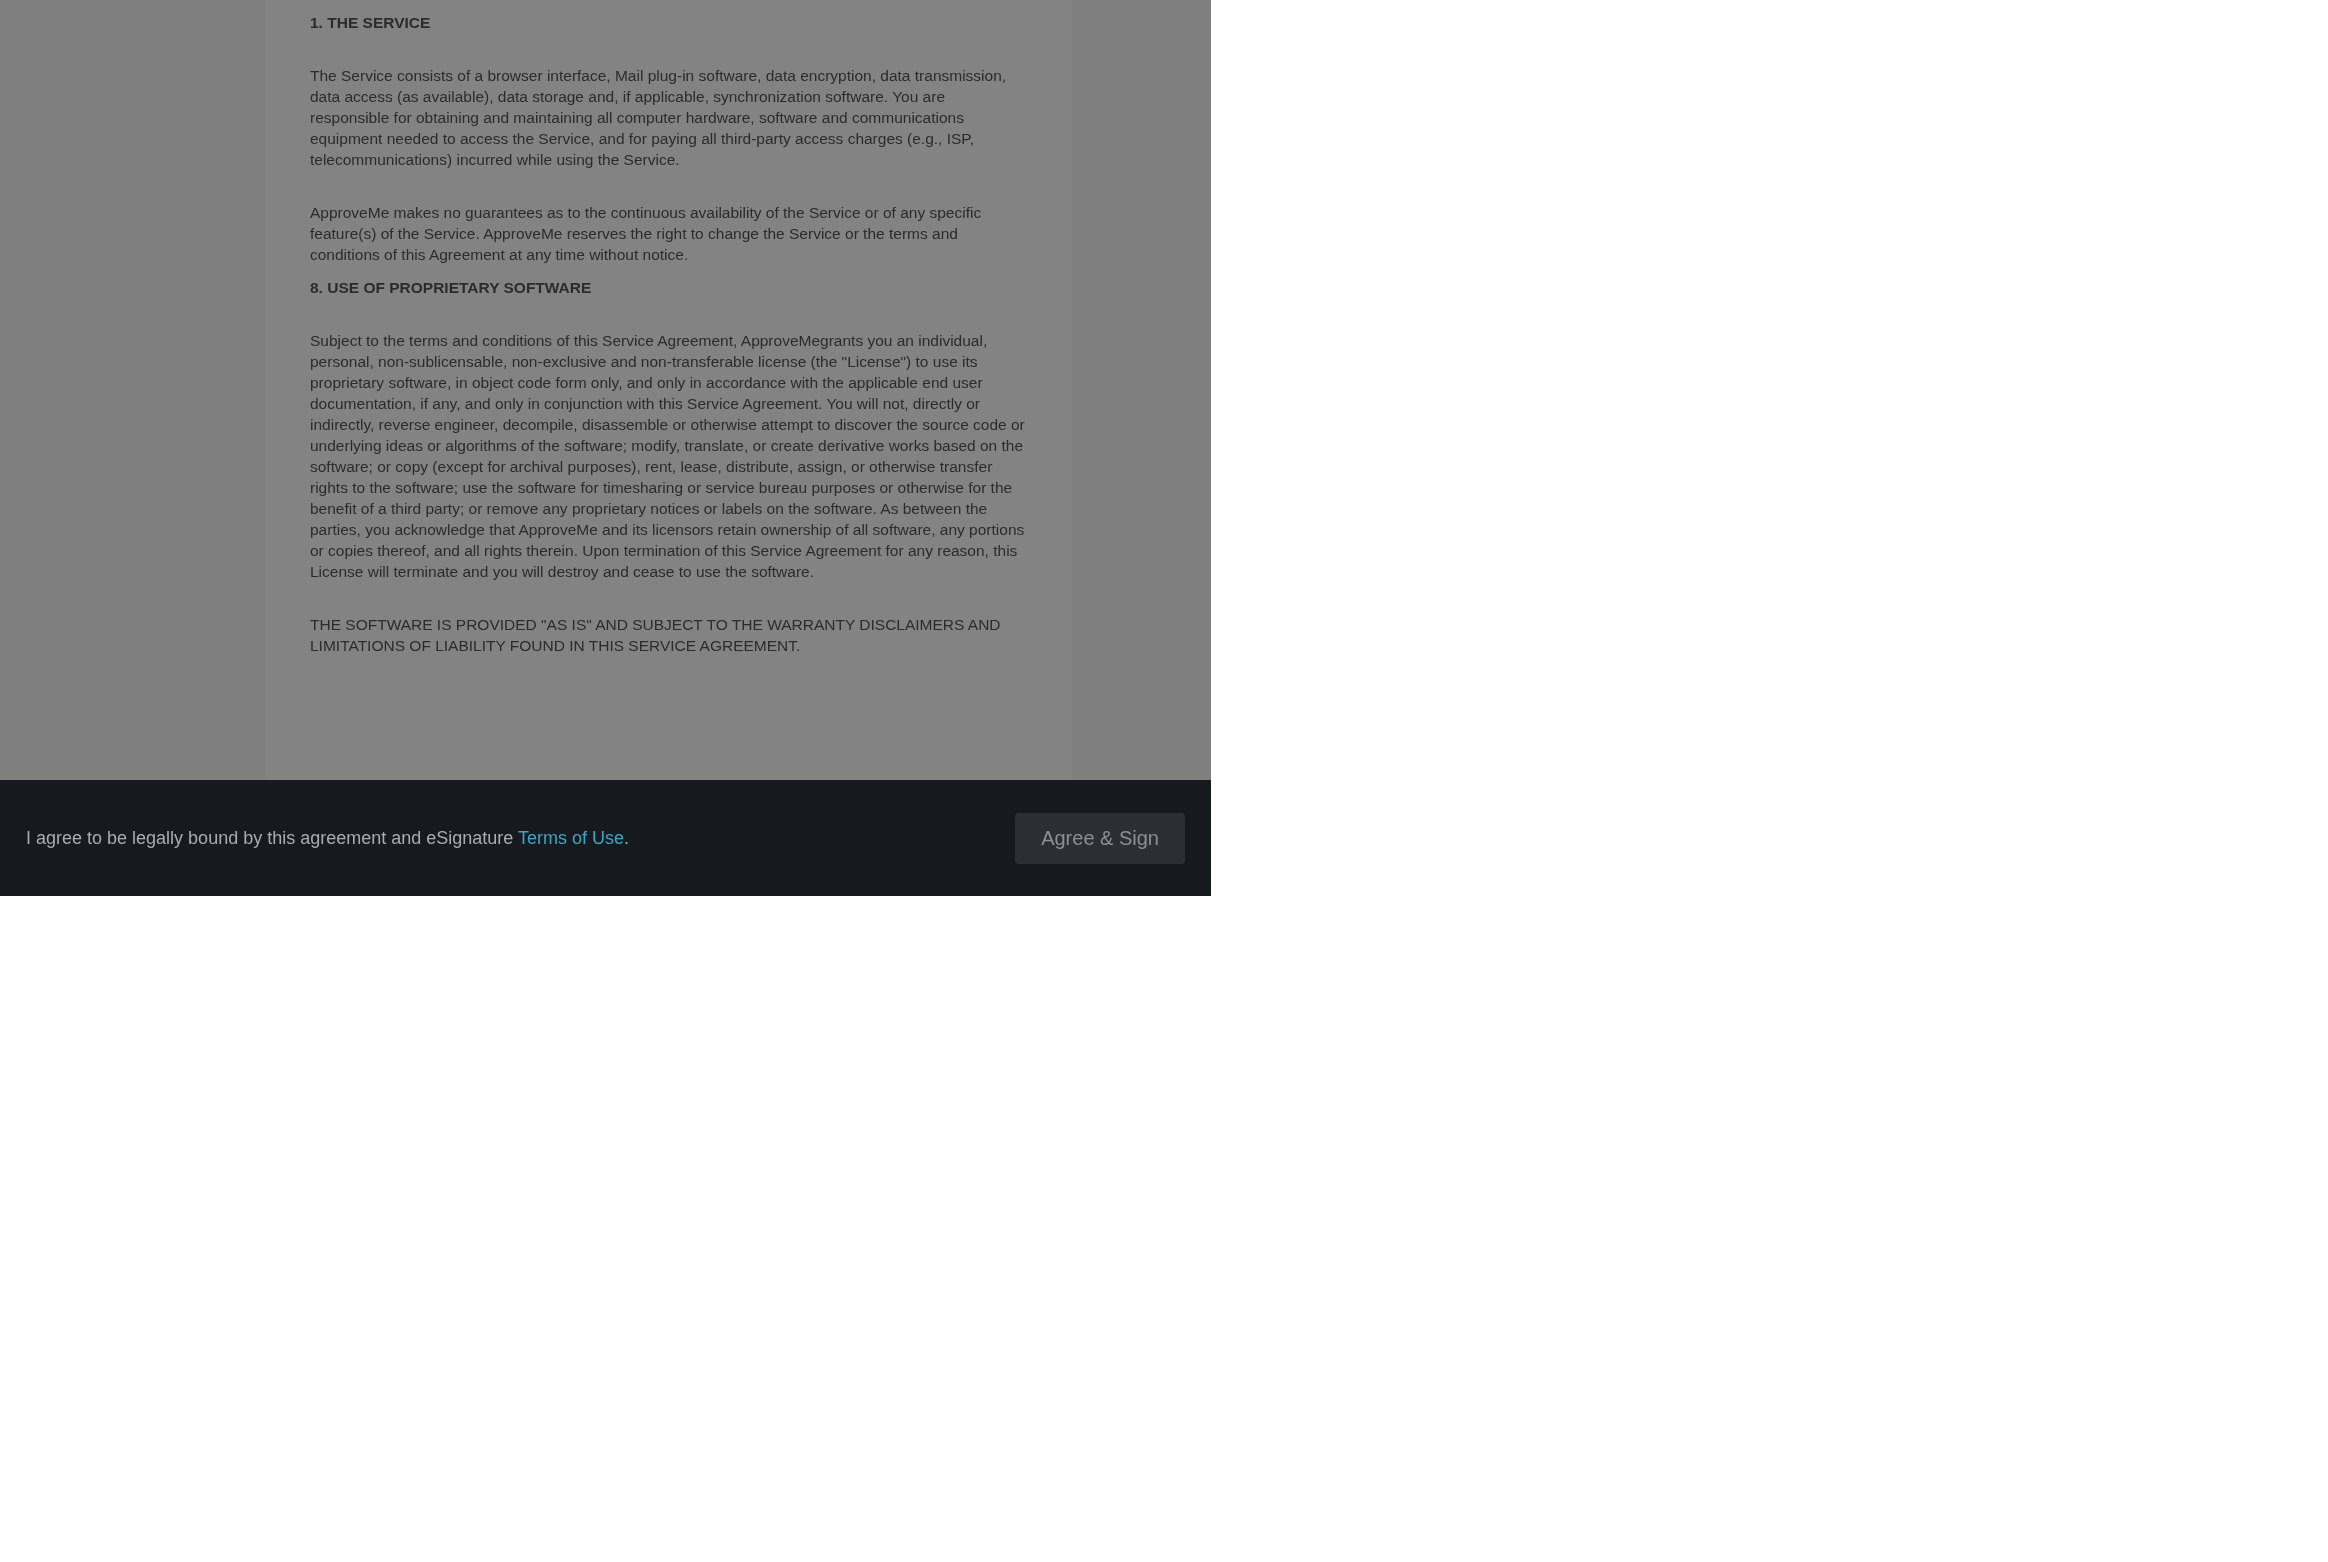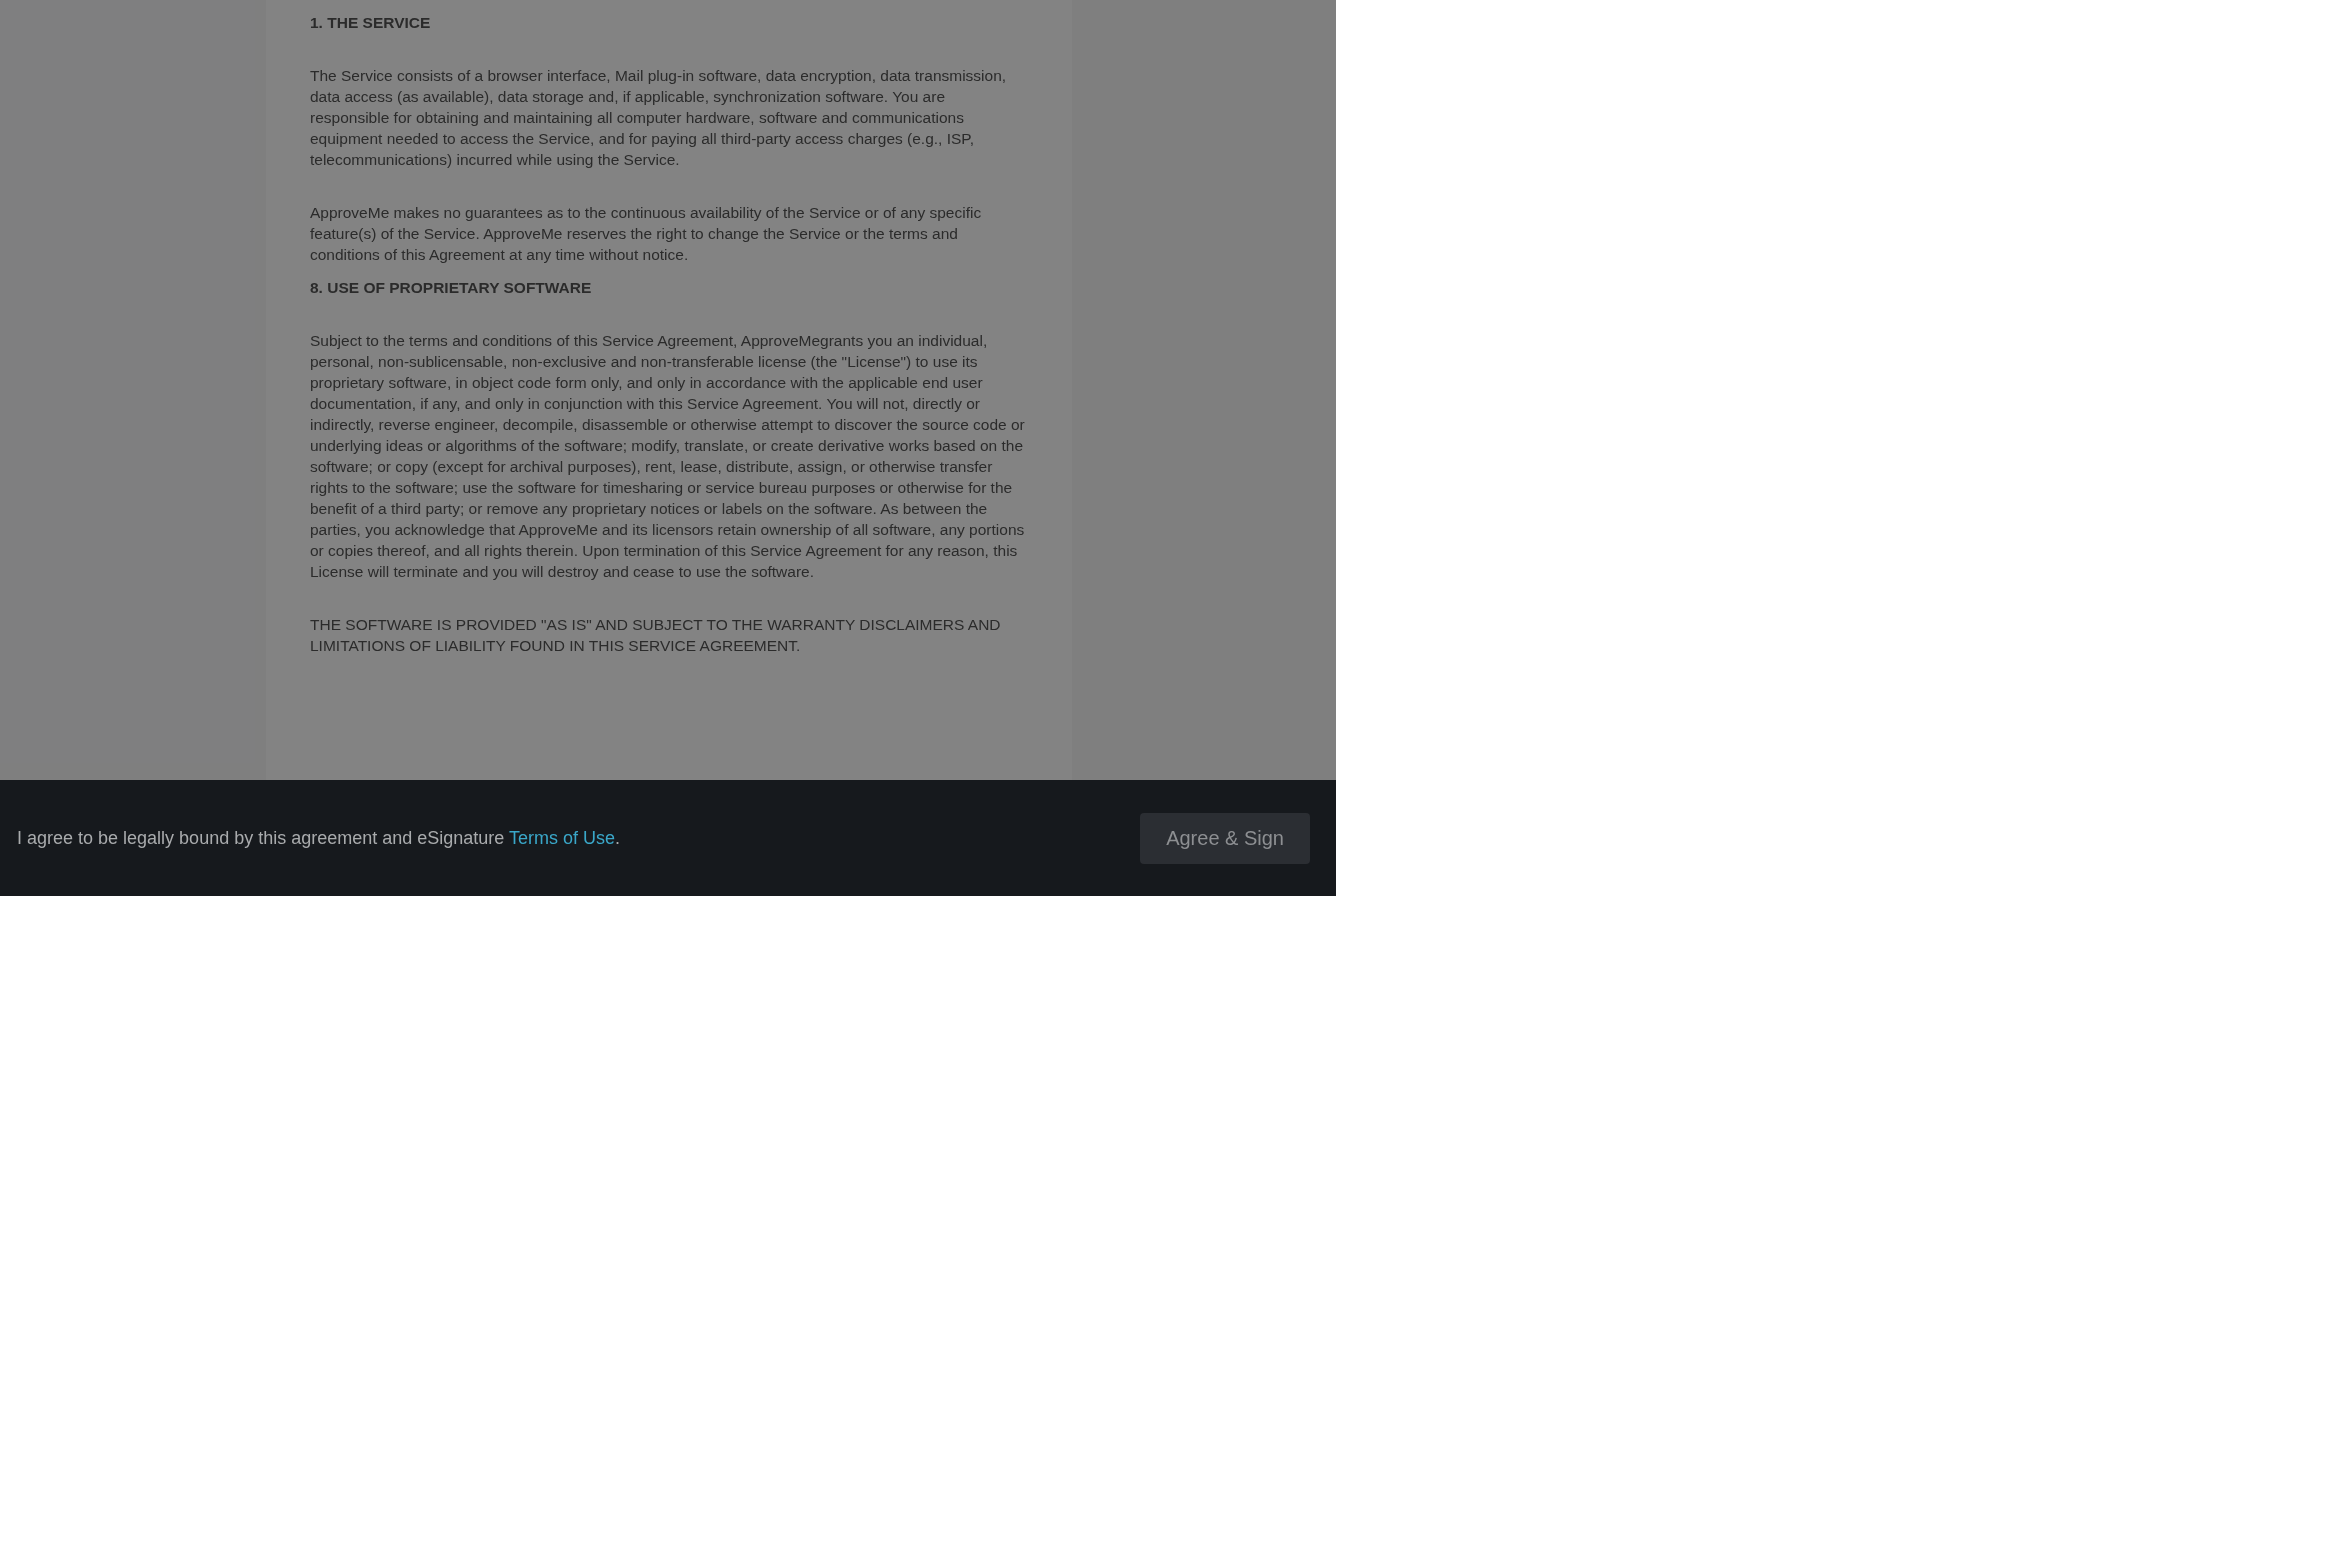--- a/index.html
+++ b/index.html
@@ -4,21 +4,21 @@
 <style>
   * { box-sizing: border-box; margin: 0; padding: 0; }
   html, body { width: 100%; height: 100%; }
   body {
     font-family: "Helvetica Neue", Helvetica, Arial, sans-serif;
     background: #fff;
     overflow: hidden;
   }
   .viewport {
     position: relative;
-    width: 1336px;
+    width: 1211px;
     height: 896px;
     background: #fff;
   }
   .page-bg {
     position: absolute;
     inset: 0;
     background: #f5f6f7;
   }
   .document-panel {
     position: absolute;
@@ -125,21 +125,21 @@
   .footer-bar {
     position: absolute;
     left: 0;
     right: 0;
     bottom: 0;
     height: 116px;
     background: #16191d;
     display: flex;
     align-items: center;
     justify-content: space-between;
-    padding: 0 26px 0 17px;
+    padding: 0 26px 0 26px;
   }
   .footer-text {
     font-size: 18px;
     color: #a9abad;
   }
   .footer-text a {
     color: #3aa7c9;
     text-decoration: none;
   }
   .agree-btn {

